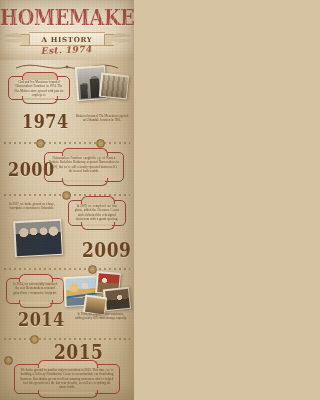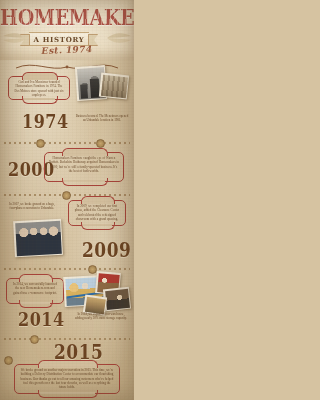--- a/index.html
+++ b/index.html
@@ -45,21 +45,21 @@
     color:#b2544a;
     text-shadow:0 1px 0 rgba(255,255,255,.5);
     transform:scaleY(1.22);transform-origin:50% 0;
   }
   .title-wear{
     position:absolute;left:6px;top:3px;width:122px;height:24px;pointer-events:none;
     background-image:repeating-linear-gradient(92deg, rgba(240,228,204,.55) 0 1px, rgba(0,0,0,0) 1px 4px);
     opacity:.85;
   }
   .ribbon{
-    position:absolute;left:29px;top:32px;width:60px;height:12px;
+    position:absolute;left:29px;top:32px;width:76px;height:12px;
     background:linear-gradient(#fbf4e4,#f0e4cb);
     border-top:1px solid #c9ab7e;border-bottom:1px solid #c9ab7e;
     display:flex;align-items:center;justify-content:center;
   }
   .ribbon span{
     font-family:"DejaVu Serif",serif;font-weight:700;font-size:7px;
     letter-spacing:.7px;color:#6d4b2c;
   }
   .ribbon:before,.ribbon:after{
     content:"";position:absolute;top:1px;width:8px;height:10px;

